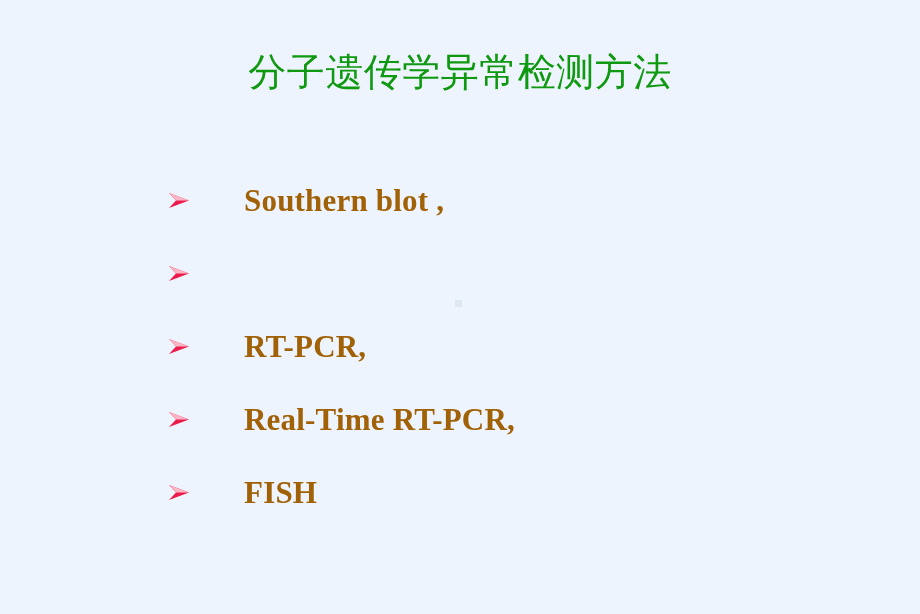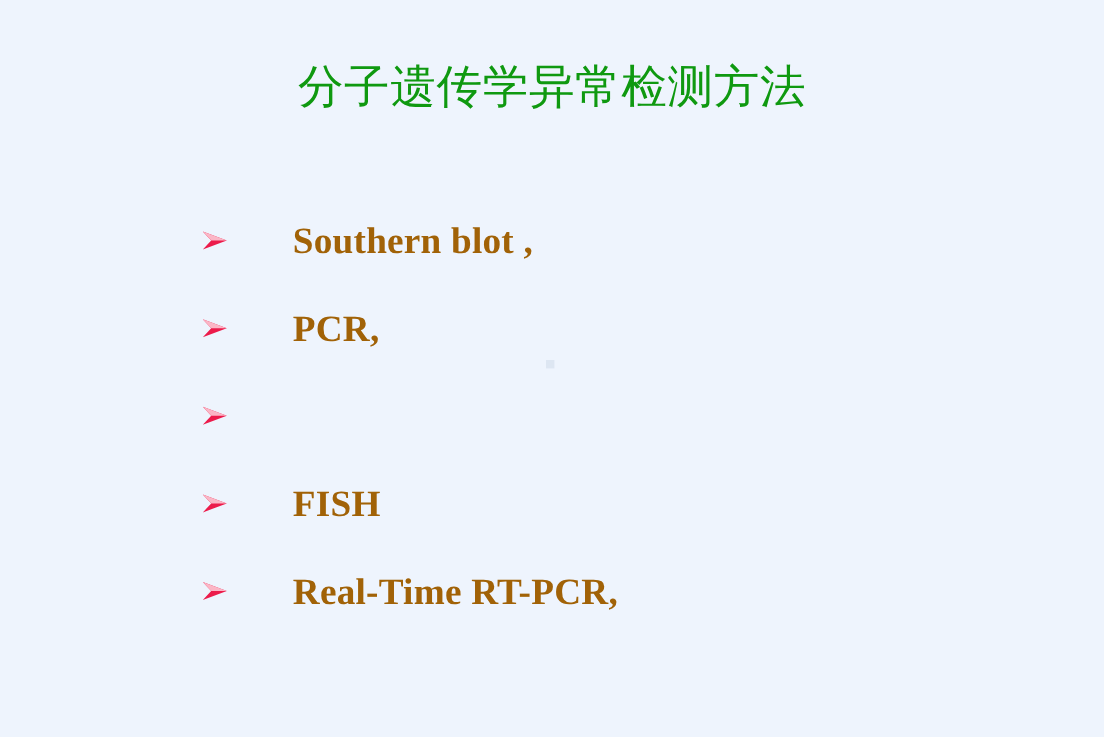--- a/index.html
+++ b/index.html
@@ -117,49 +117,49 @@
       <span class="bullet-text">Southern blot ,</span>
     </div>
 
     <div class="bullet-row">
       <span class="bullet-marker">
         <svg width="26" height="26" viewBox="0 0 26 26" aria-hidden="true">
           <path d="M3 5 L23 12.5 L3 20 L10 12.5 Z" fill="#ec1b4b"></path>
           <path d="M3 5 L23 12.5 L10 12.5 Z" fill="#fbb6c6"></path>
         </svg>
       </span>
-      <span class="bullet-text">PCR,</span>
     </div>
 
     <div class="bullet-row">
       <span class="bullet-marker">
         <svg width="26" height="26" viewBox="0 0 26 26" aria-hidden="true">
           <path d="M3 5 L23 12.5 L3 20 L10 12.5 Z" fill="#ec1b4b"></path>
           <path d="M3 5 L23 12.5 L10 12.5 Z" fill="#fbb6c6"></path>
         </svg>
       </span>
+      <span class="bullet-text">RT-PCR,</span>
+    </div>
+
+    <div class="bullet-row">
+      <span class="bullet-marker">
+        <svg width="26" height="26" viewBox="0 0 26 26" aria-hidden="true">
+          <path d="M3 5 L23 12.5 L3 20 L10 12.5 Z" fill="#ec1b4b"></path>
+          <path d="M3 5 L23 12.5 L10 12.5 Z" fill="#fbb6c6"></path>
+        </svg>
+      </span>
+      <span class="bullet-text">Real-Time RT-PCR,</span>
     </div>
 
     <div class="bullet-row">
       <span class="bullet-marker">
         <svg width="26" height="26" viewBox="0 0 26 26" aria-hidden="true">
           <path d="M3 5 L23 12.5 L3 20 L10 12.5 Z" fill="#ec1b4b"></path>
           <path d="M3 5 L23 12.5 L10 12.5 Z" fill="#fbb6c6"></path>
         </svg>
       </span>
       <span class="bullet-text">FISH</span>
     </div>
 
-    <div class="bullet-row">
-      <span class="bullet-marker">
-        <svg width="26" height="26" viewBox="0 0 26 26" aria-hidden="true">
-          <path d="M3 5 L23 12.5 L3 20 L10 12.5 Z" fill="#ec1b4b"></path>
-          <path d="M3 5 L23 12.5 L10 12.5 Z" fill="#fbb6c6"></path>
-        </svg>
-      </span>
-      <span class="bullet-text">Real-Time RT-PCR,</span>
-    </div>
-
   </div>
 
   <div id="stray-artifact"></div>
 
 </div>
 
 </body></html>

